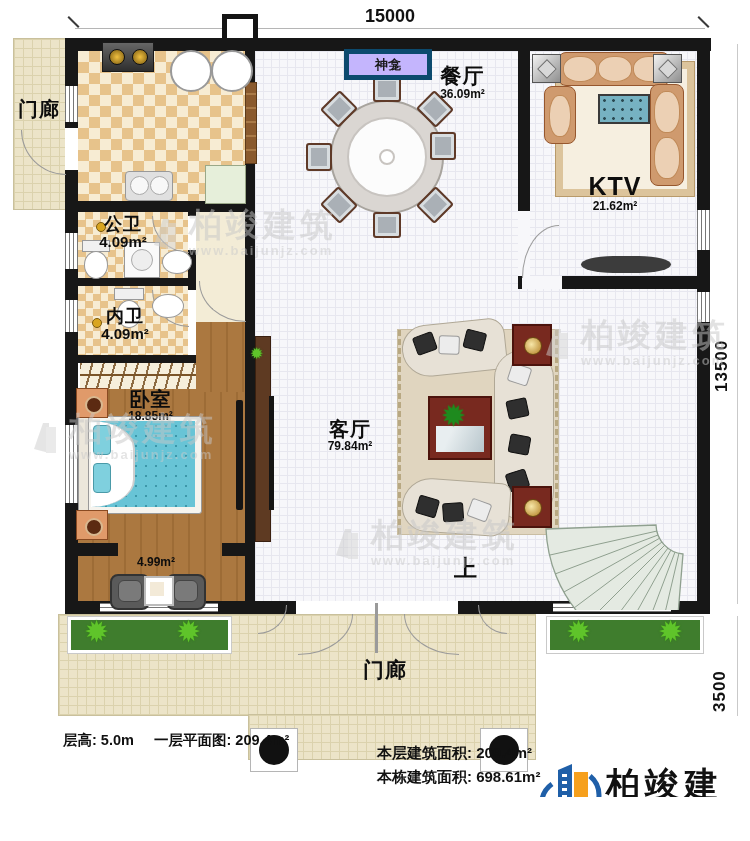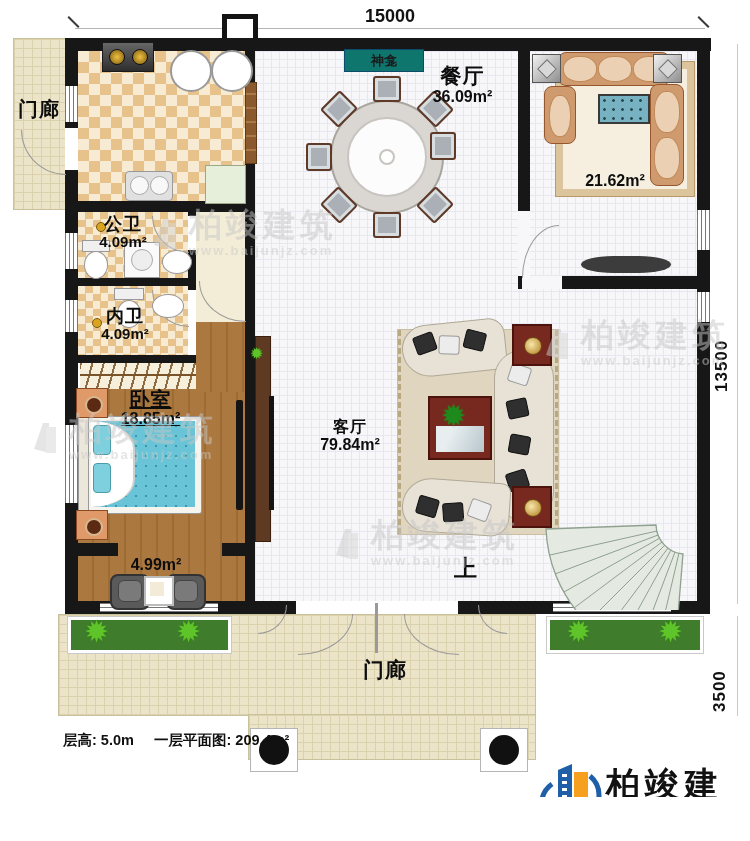--- a/index.html
+++ b/index.html
@@ -19,21 +19,21 @@
   .checker.small{background-size:15px 15px;}
   .wood{position:absolute;background:repeating-linear-gradient(90deg,#ab7840 0 14px,#9d6c36 14px 16px);}
   .window-v{position:absolute;background:repeating-linear-gradient(to right,#777 0 1px,#fff 1px 4px);}
   .window-h{position:absolute;background:repeating-linear-gradient(to bottom,#777 0 1px,#fff 1px 4px);}
   .arc{position:absolute;border:1.6px solid #9a9a9a;background:transparent;}
   .arc.bl{border-top:none;border-right:none;border-radius:0 0 0 100%;}
   .arc.br{border-top:none;border-left:none;border-radius:0 0 100% 0;}
   .arc.tl{border-bottom:none;border-right:none;border-radius:100% 0 0 0;}
   .rlabel{position:absolute;text-align:center;font-weight:bold;color:#0d0d0d;line-height:1.12;}
   .rlabel .nm{font-size:20px;letter-spacing:1px;}
-  .rlabel .ar{font-size:16px;}
+  .rlabel .ar{font-size:12px;}
   .dchair{position:absolute;width:24px;height:22px;background:#aab0b6;border:2px solid #5f3a28;
           border-radius:3px;box-shadow:inset 0 0 0 3px #d8dde0;}
   .pil{position:absolute;width:19px;height:17px;background:#2f2f2f;border:1px solid #101010;border-radius:3px;}
   .pil.w{background:#ececec;border-color:#9a9a9a;}
   .sofa{position:absolute;background:#e7e1d6;border:1px solid #b0a896;}
   .ksofa{position:absolute;background:#cf9a6e;border:1px solid #96572e;border-radius:8px;}
   .kcush{position:absolute;background:#ecd0b4;border:1px solid #c08a58;border-radius:45%;}
   .redtbl{position:absolute;background:#78291f;border:2px solid #4c130c;}
   .lamp{position:absolute;width:16px;height:16px;border-radius:50%;border:1px solid #6a4a10;
         background:radial-gradient(circle at 40% 40%,#f7e7a8,#b07c20);}
@@ -193,21 +193,21 @@
   <div class="abs" style="left:379px;top:149px;width:12px;height:12px;background:#fff;border:2px solid #c8c4c0;border-radius:50%;"></div>
   <div class="dchair" style="left:429px;top:133px;transform:rotate(90deg);"></div>
   <div class="dchair" style="left:421px;top:192px;transform:rotate(135deg);"></div>
   <div class="dchair" style="left:373px;top:212px;transform:rotate(180deg);"></div>
   <div class="dchair" style="left:325px;top:192px;transform:rotate(225deg);"></div>
   <div class="dchair" style="left:305px;top:144px;transform:rotate(270deg);"></div>
   <div class="dchair" style="left:325px;top:96px;transform:rotate(315deg);"></div>
   <div class="dchair" style="left:373px;top:76px;"></div>
   <div class="dchair" style="left:421px;top:96px;transform:rotate(45deg);"></div>
 
-  <div class="abs" style="left:344px;top:49px;width:78px;height:21px;background:#0f766e;border:1px solid #0c4a6e;
+  <div class="abs" style="left:344px;top:49px;width:78px;height:21px;background:#c4b5fd;border:5px solid #0c4a6e;
        display:flex;align-items:center;justify-content:center;font-size:13px;font-weight:bold;color:#1a1a1a;">
     <span>神龛</span>
   </div>
 
   <div class="abs" style="left:556px;top:62px;width:124px;height:120px;background:#f6efe0;border:7px solid #dcc49c;outline:1px solid #b89a6a;"></div>
   <div class="ksofa" style="left:558px;top:52px;width:110px;height:32px;">
     <div class="kcush" style="left:4px;top:3px;width:32px;height:24px;"></div>
     <div class="kcush" style="left:39px;top:3px;width:32px;height:24px;"></div>
     <div class="kcush" style="left:74px;top:3px;width:32px;height:24px;"></div>
   </div>
@@ -274,36 +274,37 @@
     <div class="nm">门廊</div>
   </div>
   <div class="rlabel" style="left:84px;top:214px;width:78px;">
     <div class="nm" style="font-size:18px;">公卫</div>
     <div class="ar" style="font-size:15px;">4.09m²</div>
   </div>
   <div class="rlabel" style="left:86px;top:306px;width:78px;">
     <div class="nm" style="font-size:18px;">内卫</div>
     <div class="ar" style="font-size:15px;">4.09m²</div>
   </div>
-  <div class="rlabel" style="left:103px;top:388px;width:95px;text-decoration:underline;">
+  <div class="rlabel" style="left:103px;top:388px;width:95px;">
     <div class="nm">卧室</div>
     <div class="ar">18.85m²</div>
   </div>
   <div class="rlabel" style="left:118px;top:556px;width:76px;">
     <div class="ar">4.99m²</div>
   </div>
   <div class="rlabel" style="left:415px;top:64px;width:95px;">
     <div class="nm" style="font-size:21px;">餐厅</div>
     <div class="ar">36.09m²</div>
   </div>
   <div class="rlabel" style="left:565px;top:172px;width:100px;">
+    <div class="nm" style="font-size:25px;">KTV</div>
     <div class="ar">21.62m²</div>
   </div>
   <div class="rlabel" style="left:295px;top:418px;width:110px;">
-    <div class="nm" style="font-size:16px;">客厅</div>
+    <div class="nm" style="font-size:20px;">客厅</div>
     <div class="ar">79.84m²</div>
   </div>
   <div class="rlabel" style="left:450px;top:556px;width:32px;">
     <div class="nm" style="font-size:23px;">上</div>
   </div>
   <div class="rlabel" style="left:352px;top:658px;width:66px;">
     <div class="nm" style="font-size:21px;">门廊</div>
   </div>
 
   <div class="wm" style="left:148px;top:208px;">
@@ -354,20 +355,22 @@
     <div style="position:absolute;left:8px;top:6px;width:30px;height:30px;border-radius:50%;background:#111;"></div>
   </div>
 
   <div class="ft" style="left:63px;top:731px;font-size:14.5px;font-weight:600;">
     <span>层高: 5.0m</span>
     <span style="display:inline-block;width:12px;"></span>
     <span>一层平面图: 209.4m²</span>
   </div>
   <div class="abs" style="left:76px;top:814px;width:298px;height:6px;background:#111;"></div>
   <div class="abs" style="left:78px;top:824px;width:294px;height:2px;background:#b8b8b8;"></div>
+  <div class="ft" style="left:377px;top:744px;font-size:15px;font-weight:600;">本层建筑面积: 209.4m²</div>
+  <div class="ft" style="left:377px;top:768px;font-size:15px;font-weight:600;">本栋建筑面积: 698.61m²</div>
   <div class="ft" style="left:360px;top:798px;font-size:15px;font-weight:600;">（包含闷顶层面积: 93.27m²）</div>
 
   <svg class="abs" style="left:536px;top:760px;" width="68" height="74" viewBox="0 0 68 74">
     <path d="M16 66 C2 56 2 34 16 24" stroke="#1f5fa8" stroke-width="5" fill="none"></path>
     <path d="M22 10 L36 4 L36 60 L22 66 Z" fill="#1f5fa8"></path>
     <rect x="38" y="12" width="14" height="40" fill="#f6a01d"></rect>
     <path d="M54 16 C66 26 66 44 54 54" stroke="#1f5fa8" stroke-width="5" fill="none"></path>
     <rect x="26" y="14" width="5" height="3" fill="#fff"></rect>
       <rect x="26" y="21" width="5" height="3" fill="#fff"></rect>
     <rect x="26" y="28" width="5" height="3" fill="#fff"></rect>

